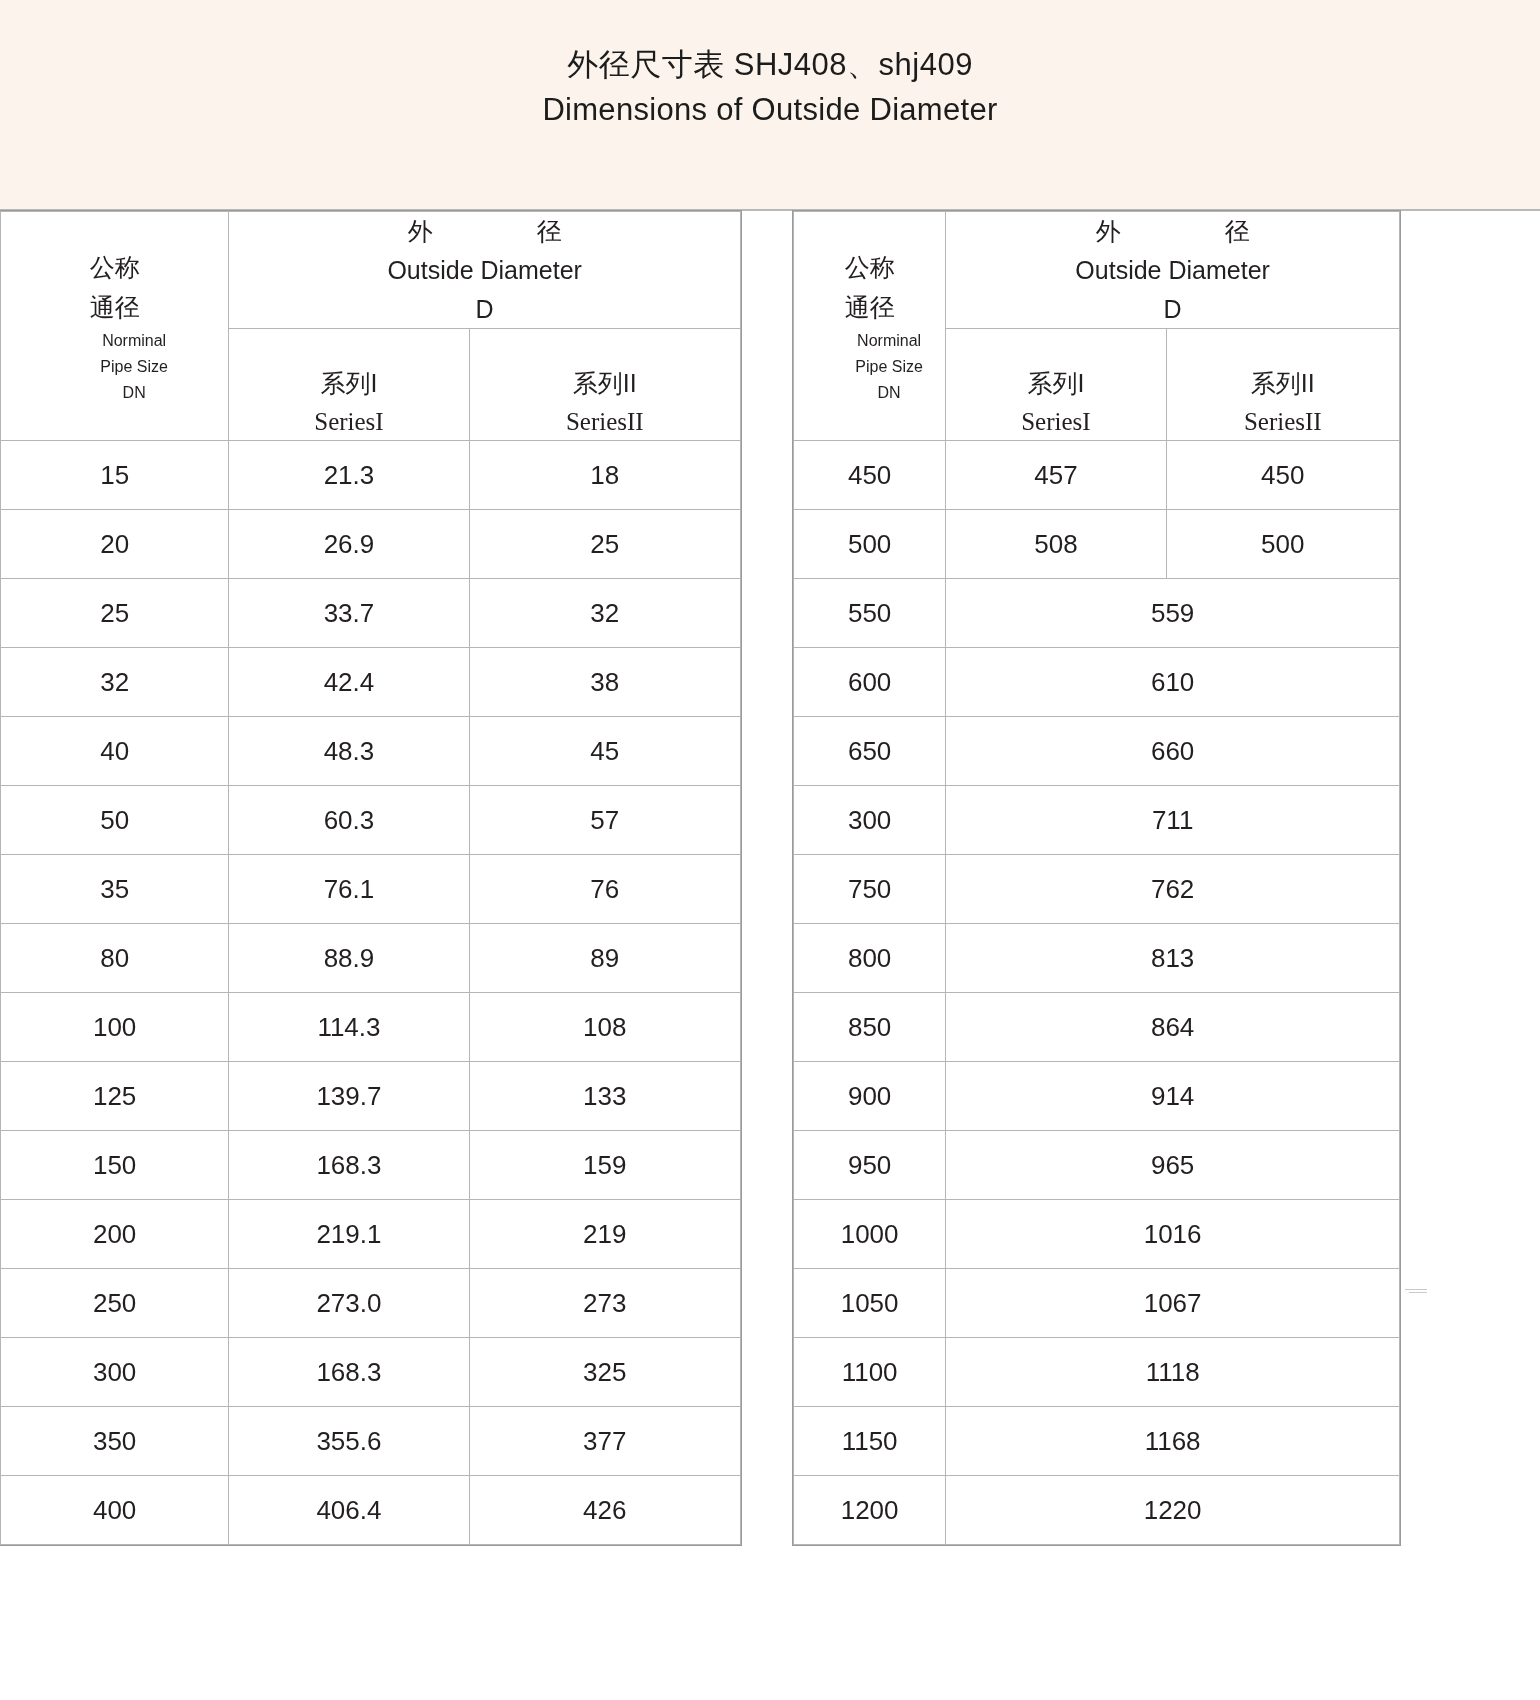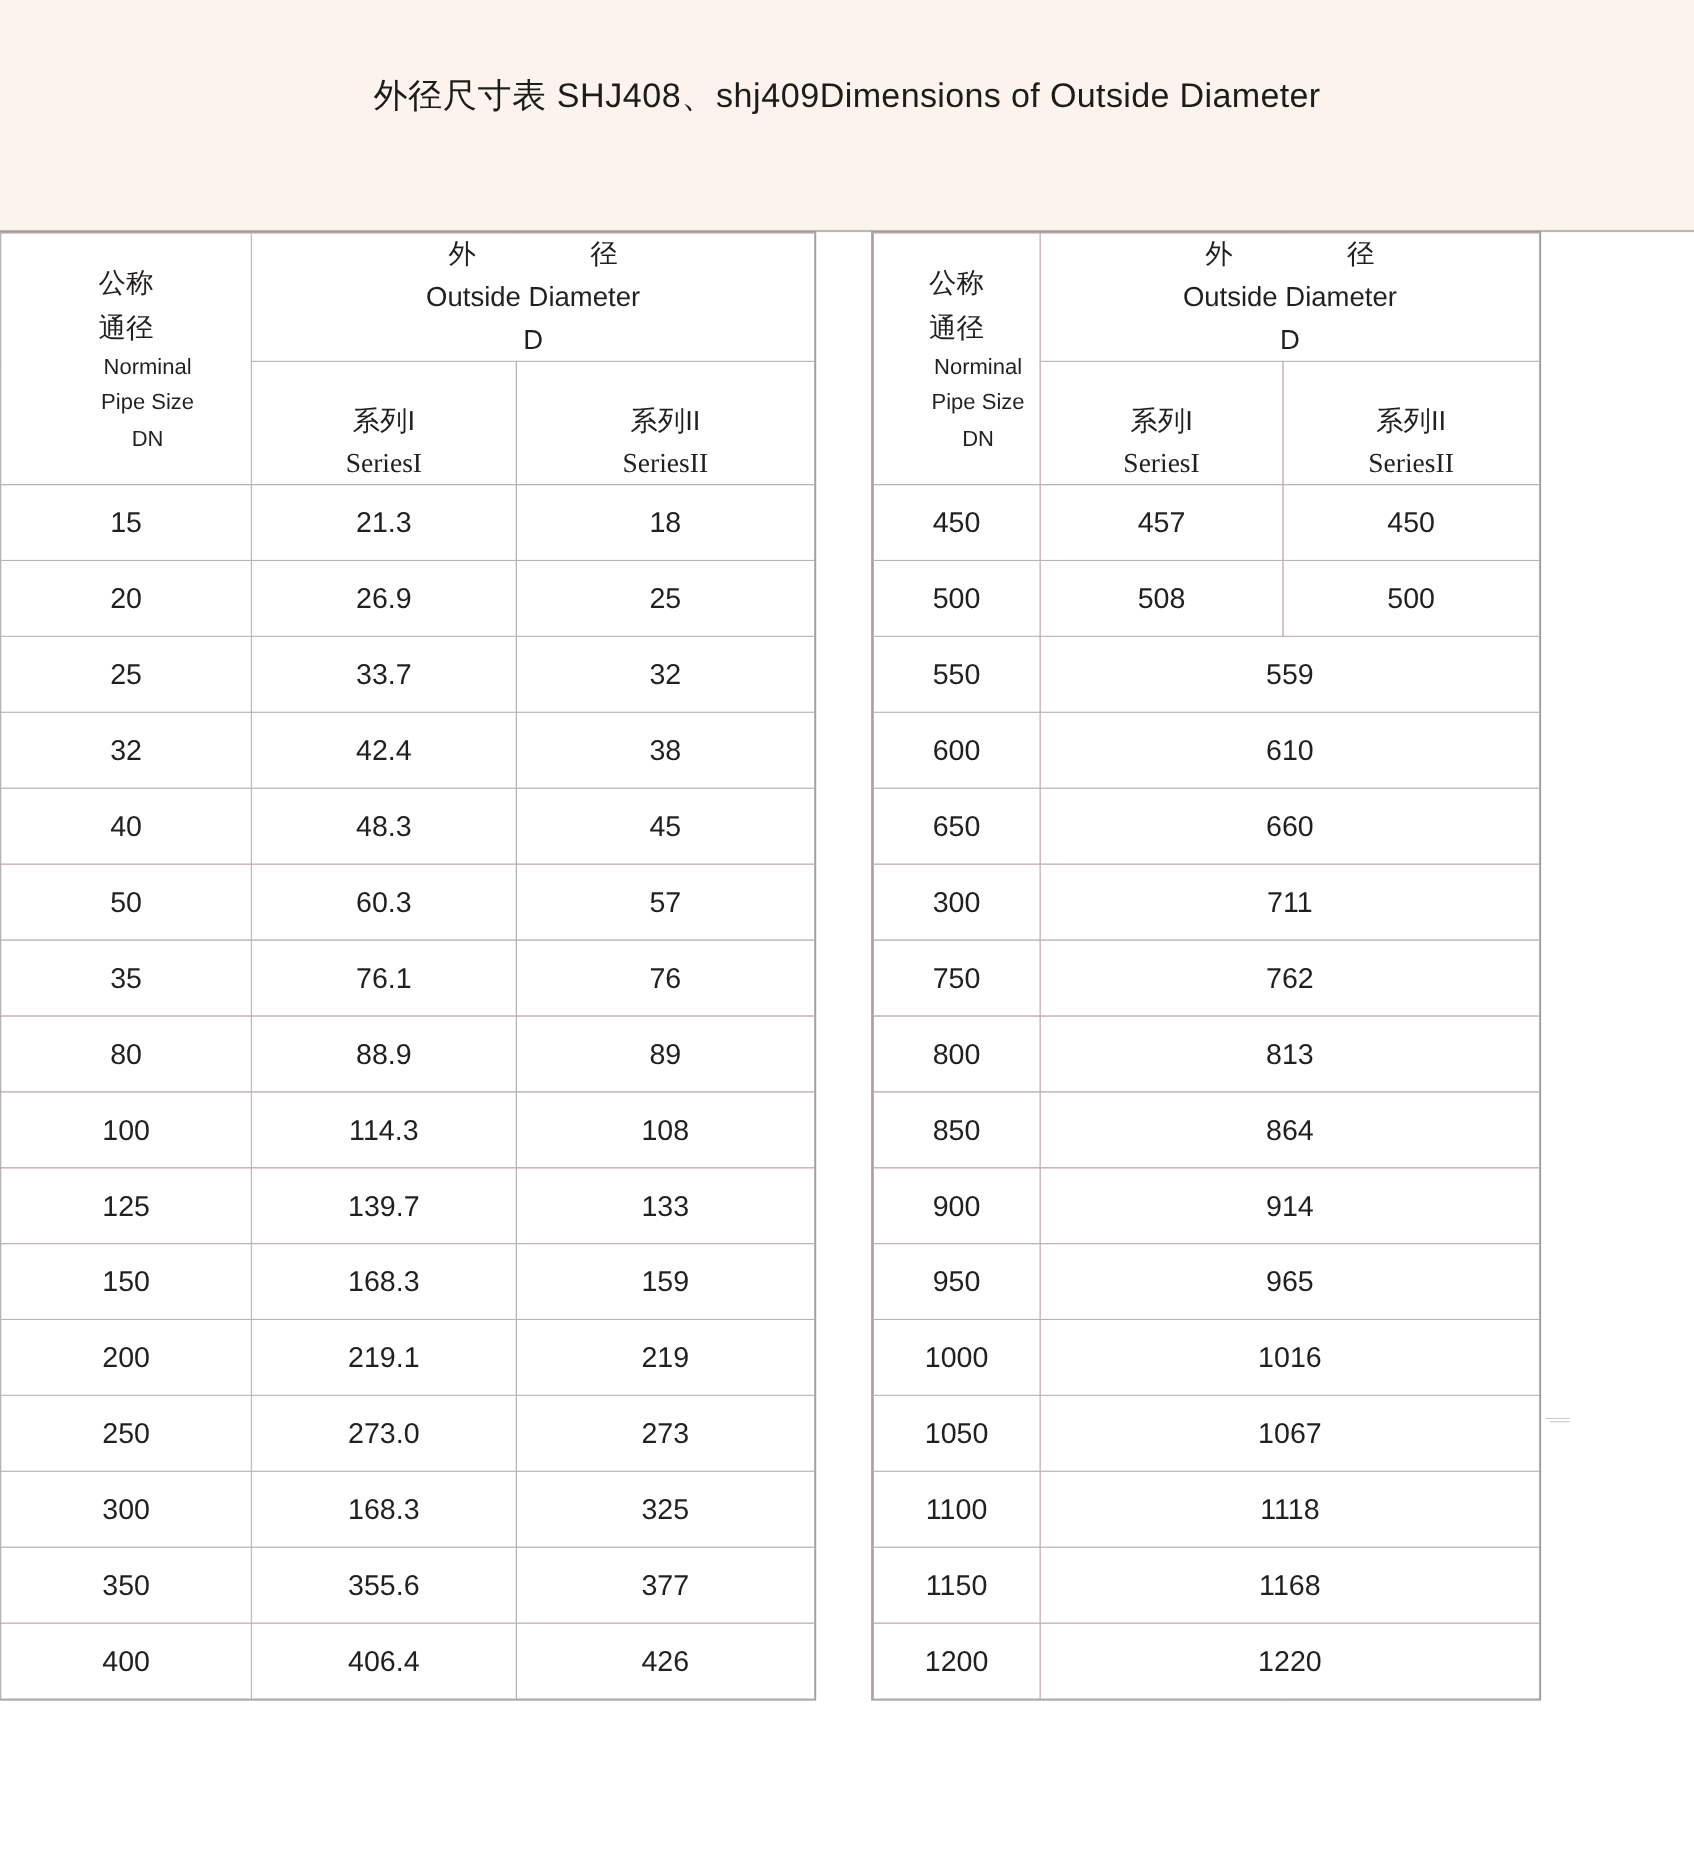--- a/index.html
+++ b/index.html
@@ -16,20 +16,21 @@
   }
 
   
   #title-banner {
     box-sizing: border-box;
     width: 1540px;
     height: 211px;
     background: #fcf4ec;
     border-bottom: 2px solid #b9b9b9;
     display: flex;
+    flex-direction: column;
     align-items: center;
     justify-content: center;
     padding-bottom: 34px;
   }
   #title-line1 {
     font-size: 31px;
     letter-spacing: 0.5px;
     line-height: 1.45;
     color: #1c1c1c;
     white-space: pre;
@@ -72,21 +73,21 @@
   
   table.dim-table { outline: 1px solid #9a9a9a; }
 
   
   .hdr-dn {
     font-size: 25px;
     line-height: 1.62;
     padding: 8px 4px 10px 4px;
   }
   .hdr-dn .cn { font-size: 25px; }
-  .hdr-dn .en { font-size: 20px; margin-left: 39px; }
+  .hdr-dn .en { font-size: 16px; margin-left: 39px; }
 
   .hdr-od {
     font-size: 25px;
     line-height: 1.55;
     padding: 14px 4px 16px 4px;
   }
   .hdr-od .cn-spaced {
     font-size: 25px;
     letter-spacing: 18px;
     padding-left: 18px;

